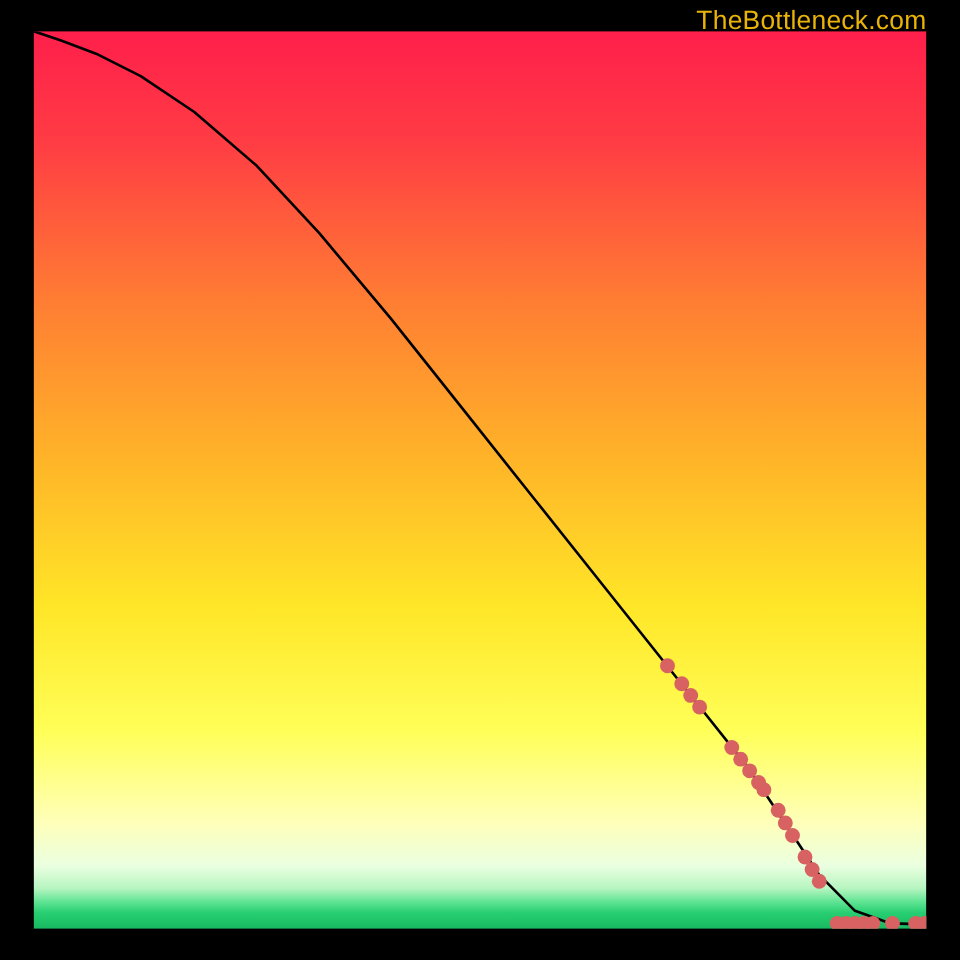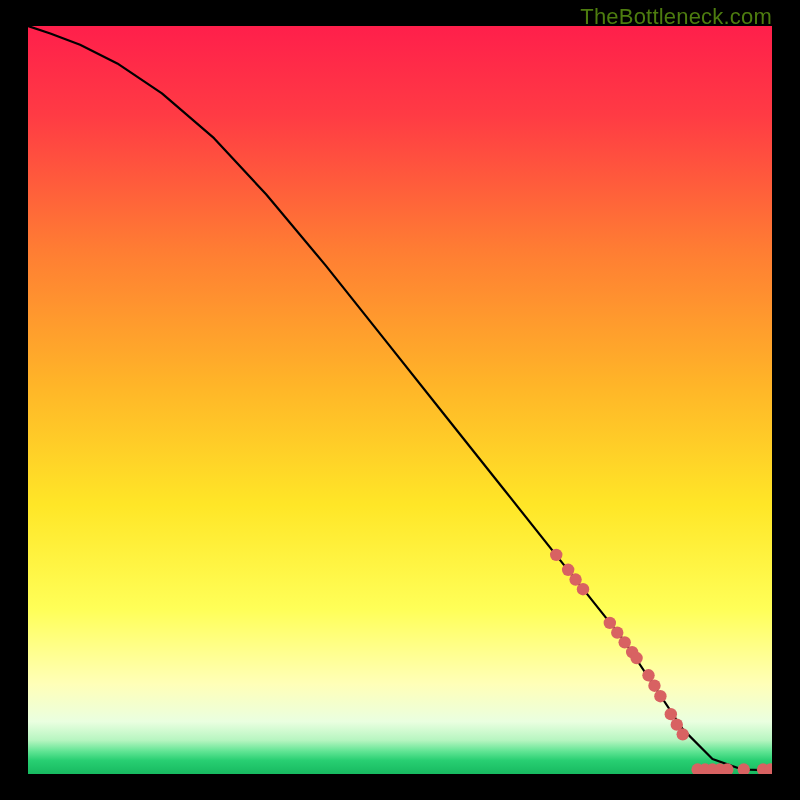--- a/index.html
+++ b/index.html
@@ -23,21 +23,21 @@
     position: absolute;
     left: 0;
     top: 0;
     width: 744px;
     height: 748px;
   }
   .watermark {
     position: absolute;
     top: 4px;
     right: 28px;
-    color: #4d7c0f;
+    color: #eab308;
     font-size: 22px;
     font-weight: 500;
     letter-spacing: 0.2px;
     user-select: none;
   }
 </style>
 </head>
 <body>
 
 <div class="frame">

